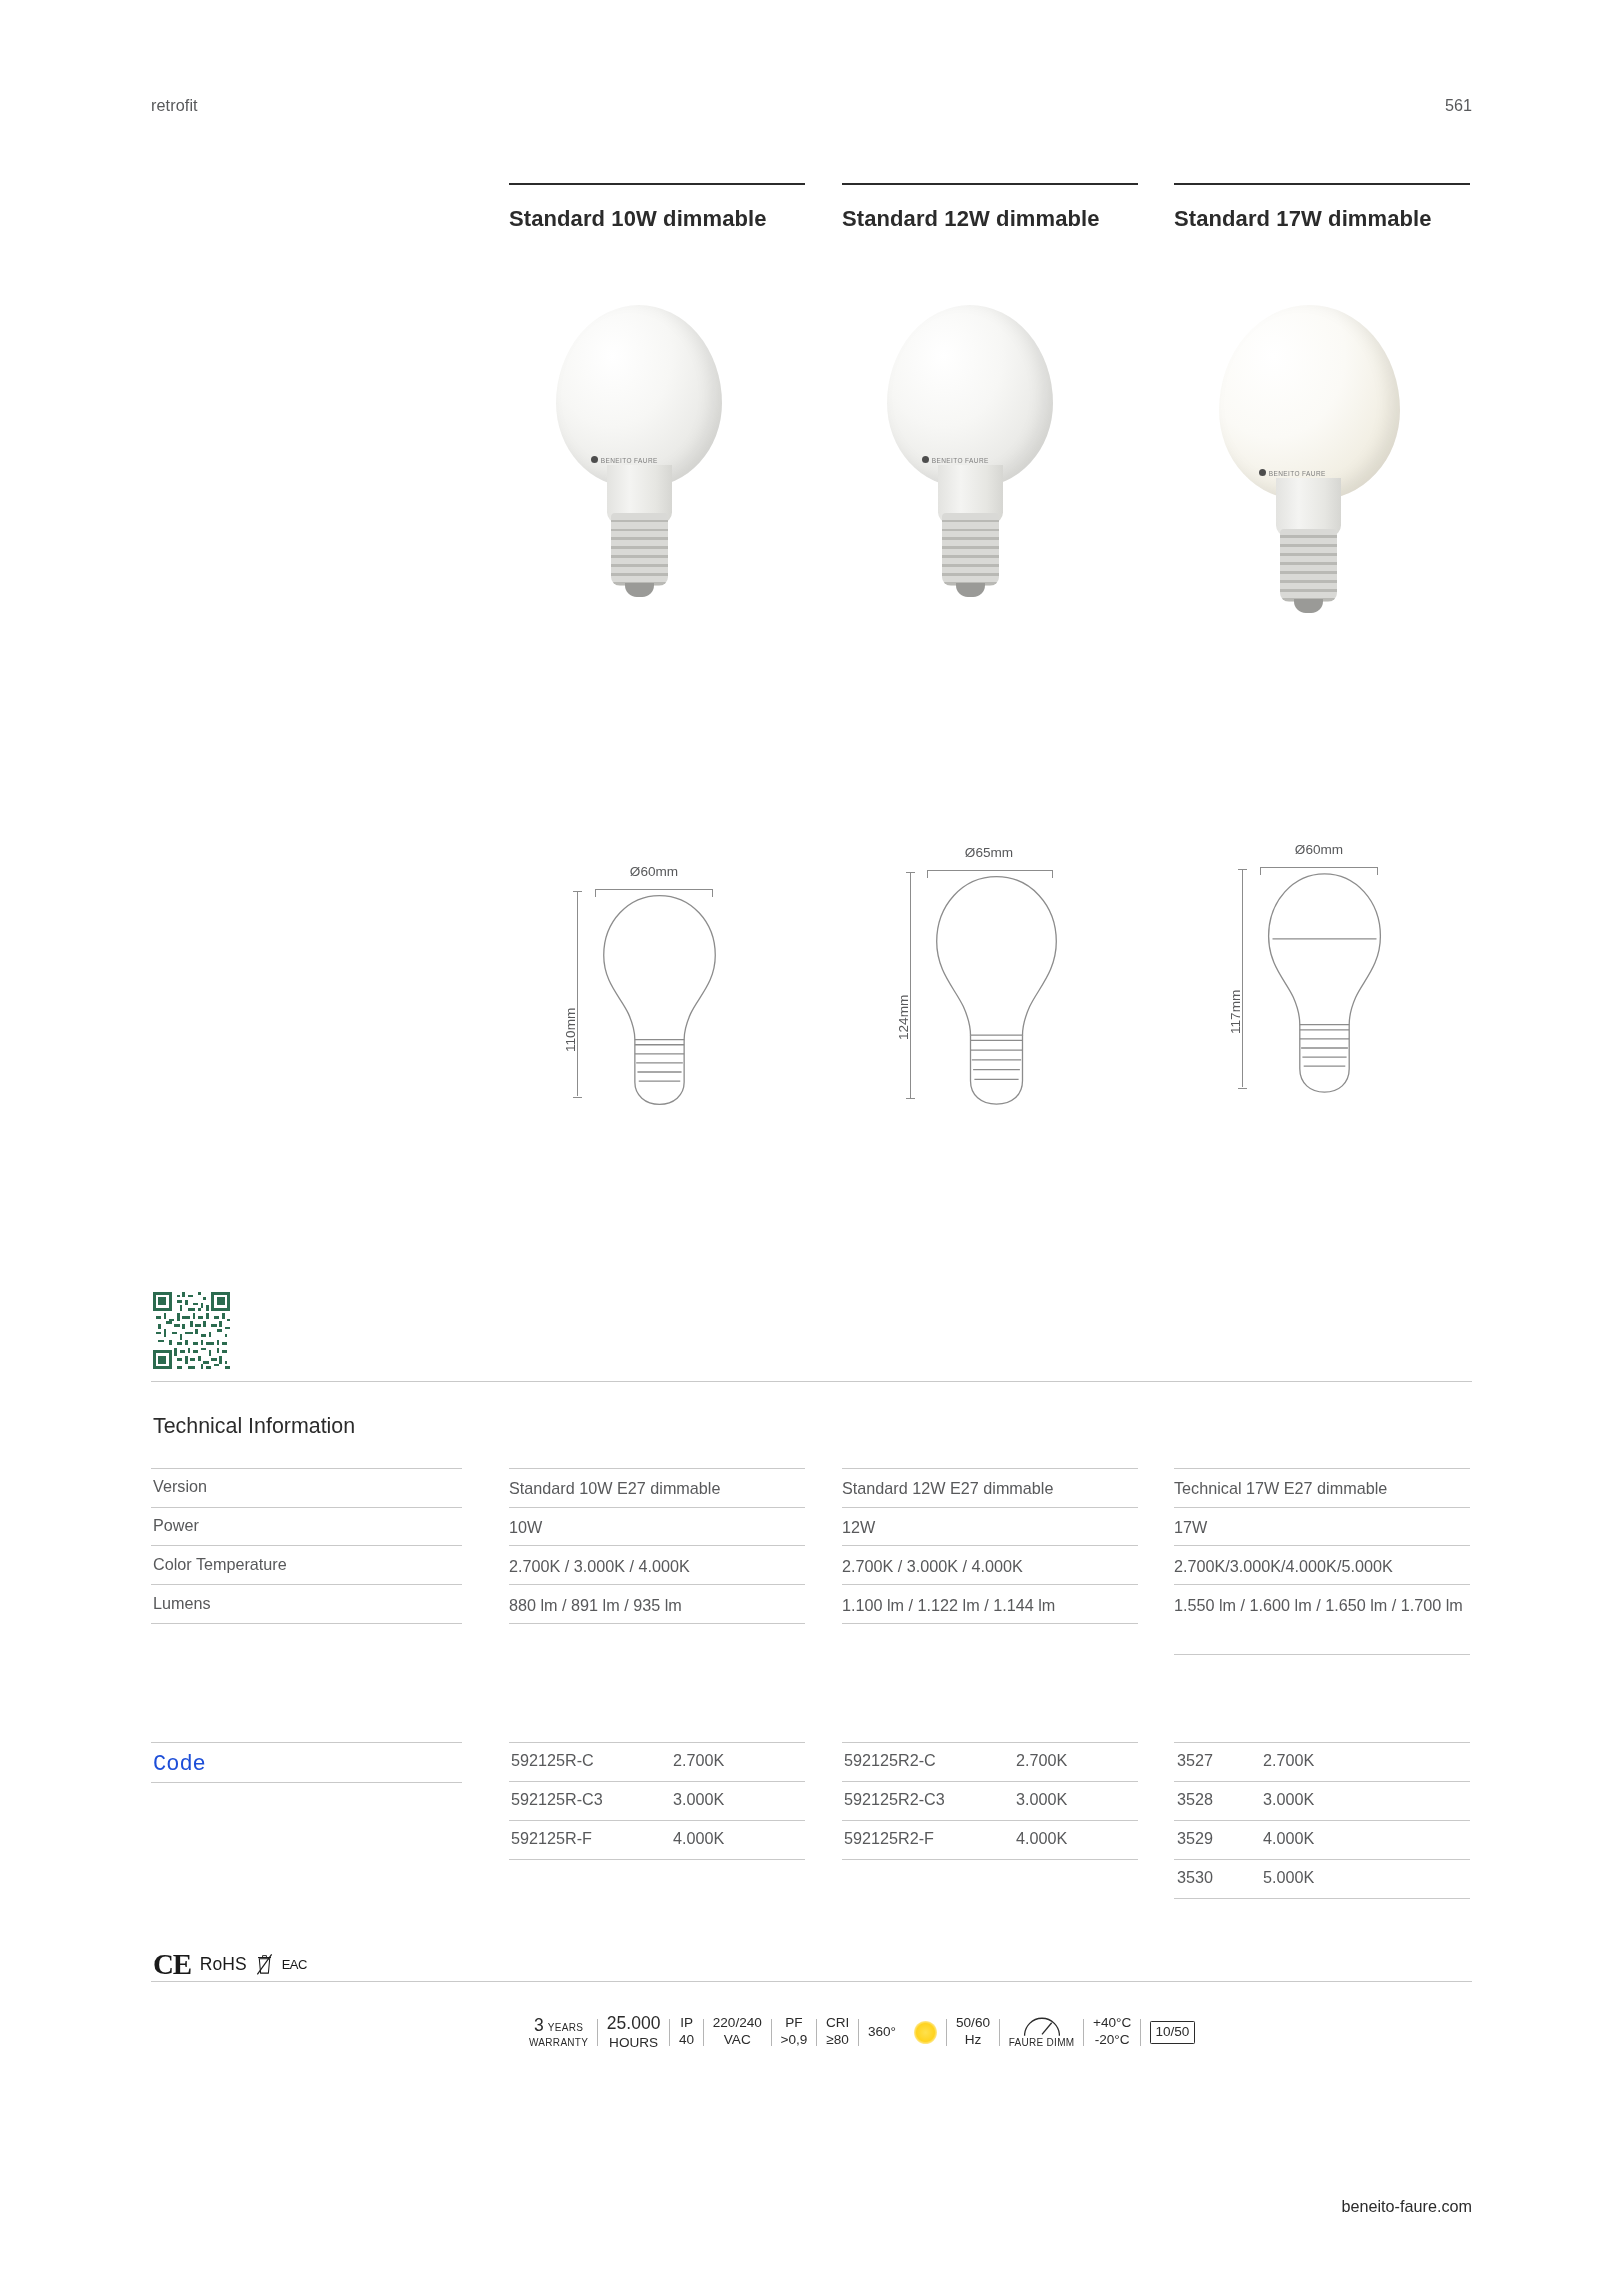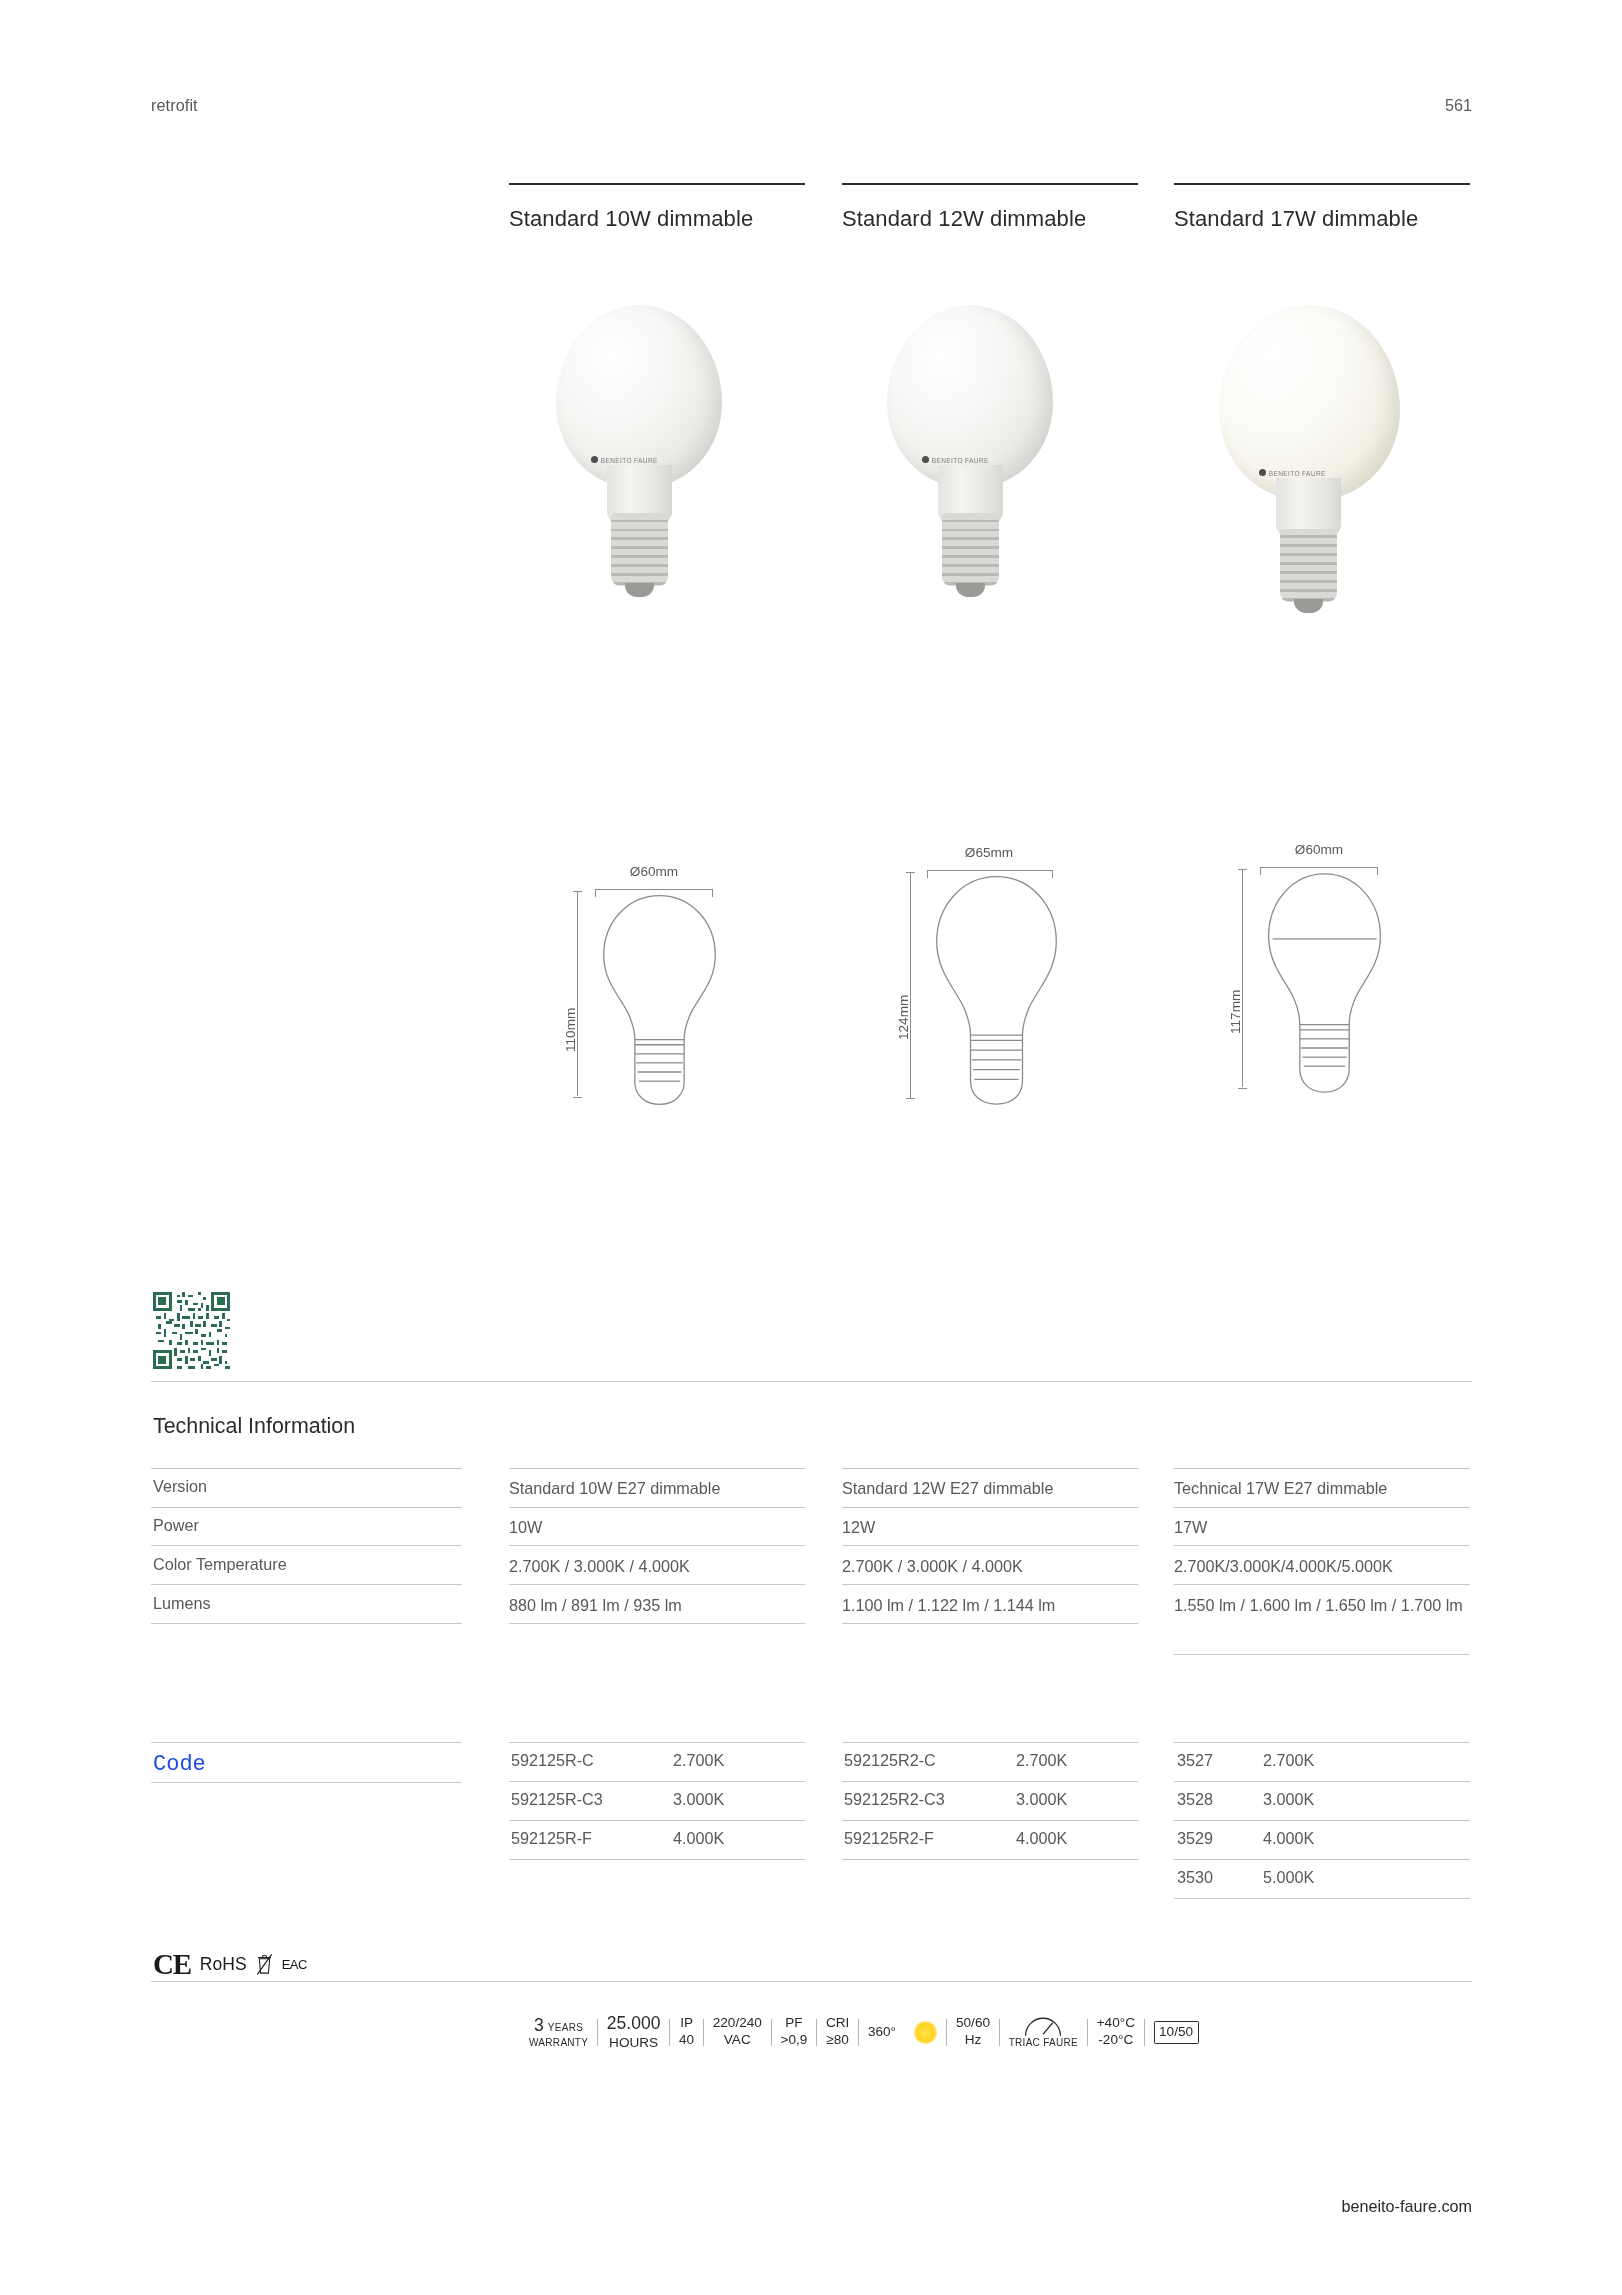--- a/index.html
+++ b/index.html
@@ -51,20 +51,21 @@
     width: 296px;
     height: 1.9px;
     background: #2b2b2b;
   }
   .col-title {
     margin-top: 21px;
     font-size: 22px;
     color: #2b2b2b;
     letter-spacing: 0.1px;
     white-space: nowrap;
+    font-weight: bold;
   }
 
   
   .photo {
     position: absolute;
     top: 305px;
   }
   .photo.p1 { left: 556px; }
   .photo.p2 { left: 887px; }
   .photo.p3 { left: 1219px; }
@@ -704,21 +705,21 @@
     <div class="ic">
       <span>50/60</span>
       <span>Hz</span>
     </div>
     <div class="divider"></div>
     <div class="ic">
       <svg class="dim-arc" viewBox="0 0 62 34">
         <path d="M4 32 A27 27 0 0 1 58 32" fill="none" stroke="#2b2b2b" stroke-width="2"></path>
         <path d="M31 30 L46 12" stroke="#2b2b2b" stroke-width="2"></path>
       </svg>
-      <span class="sm">TRIAC FAURE</span>
+      <span class="sm">FAURE DIMM</span>
     </div>
     <div class="divider"></div>
     <div class="ic">
       <span>+40°C</span>
       <span>-20°C</span>
     </div>
     <div class="divider"></div>
     <div class="ic">
       <span class="box1050">10/50</span>
     </div>

